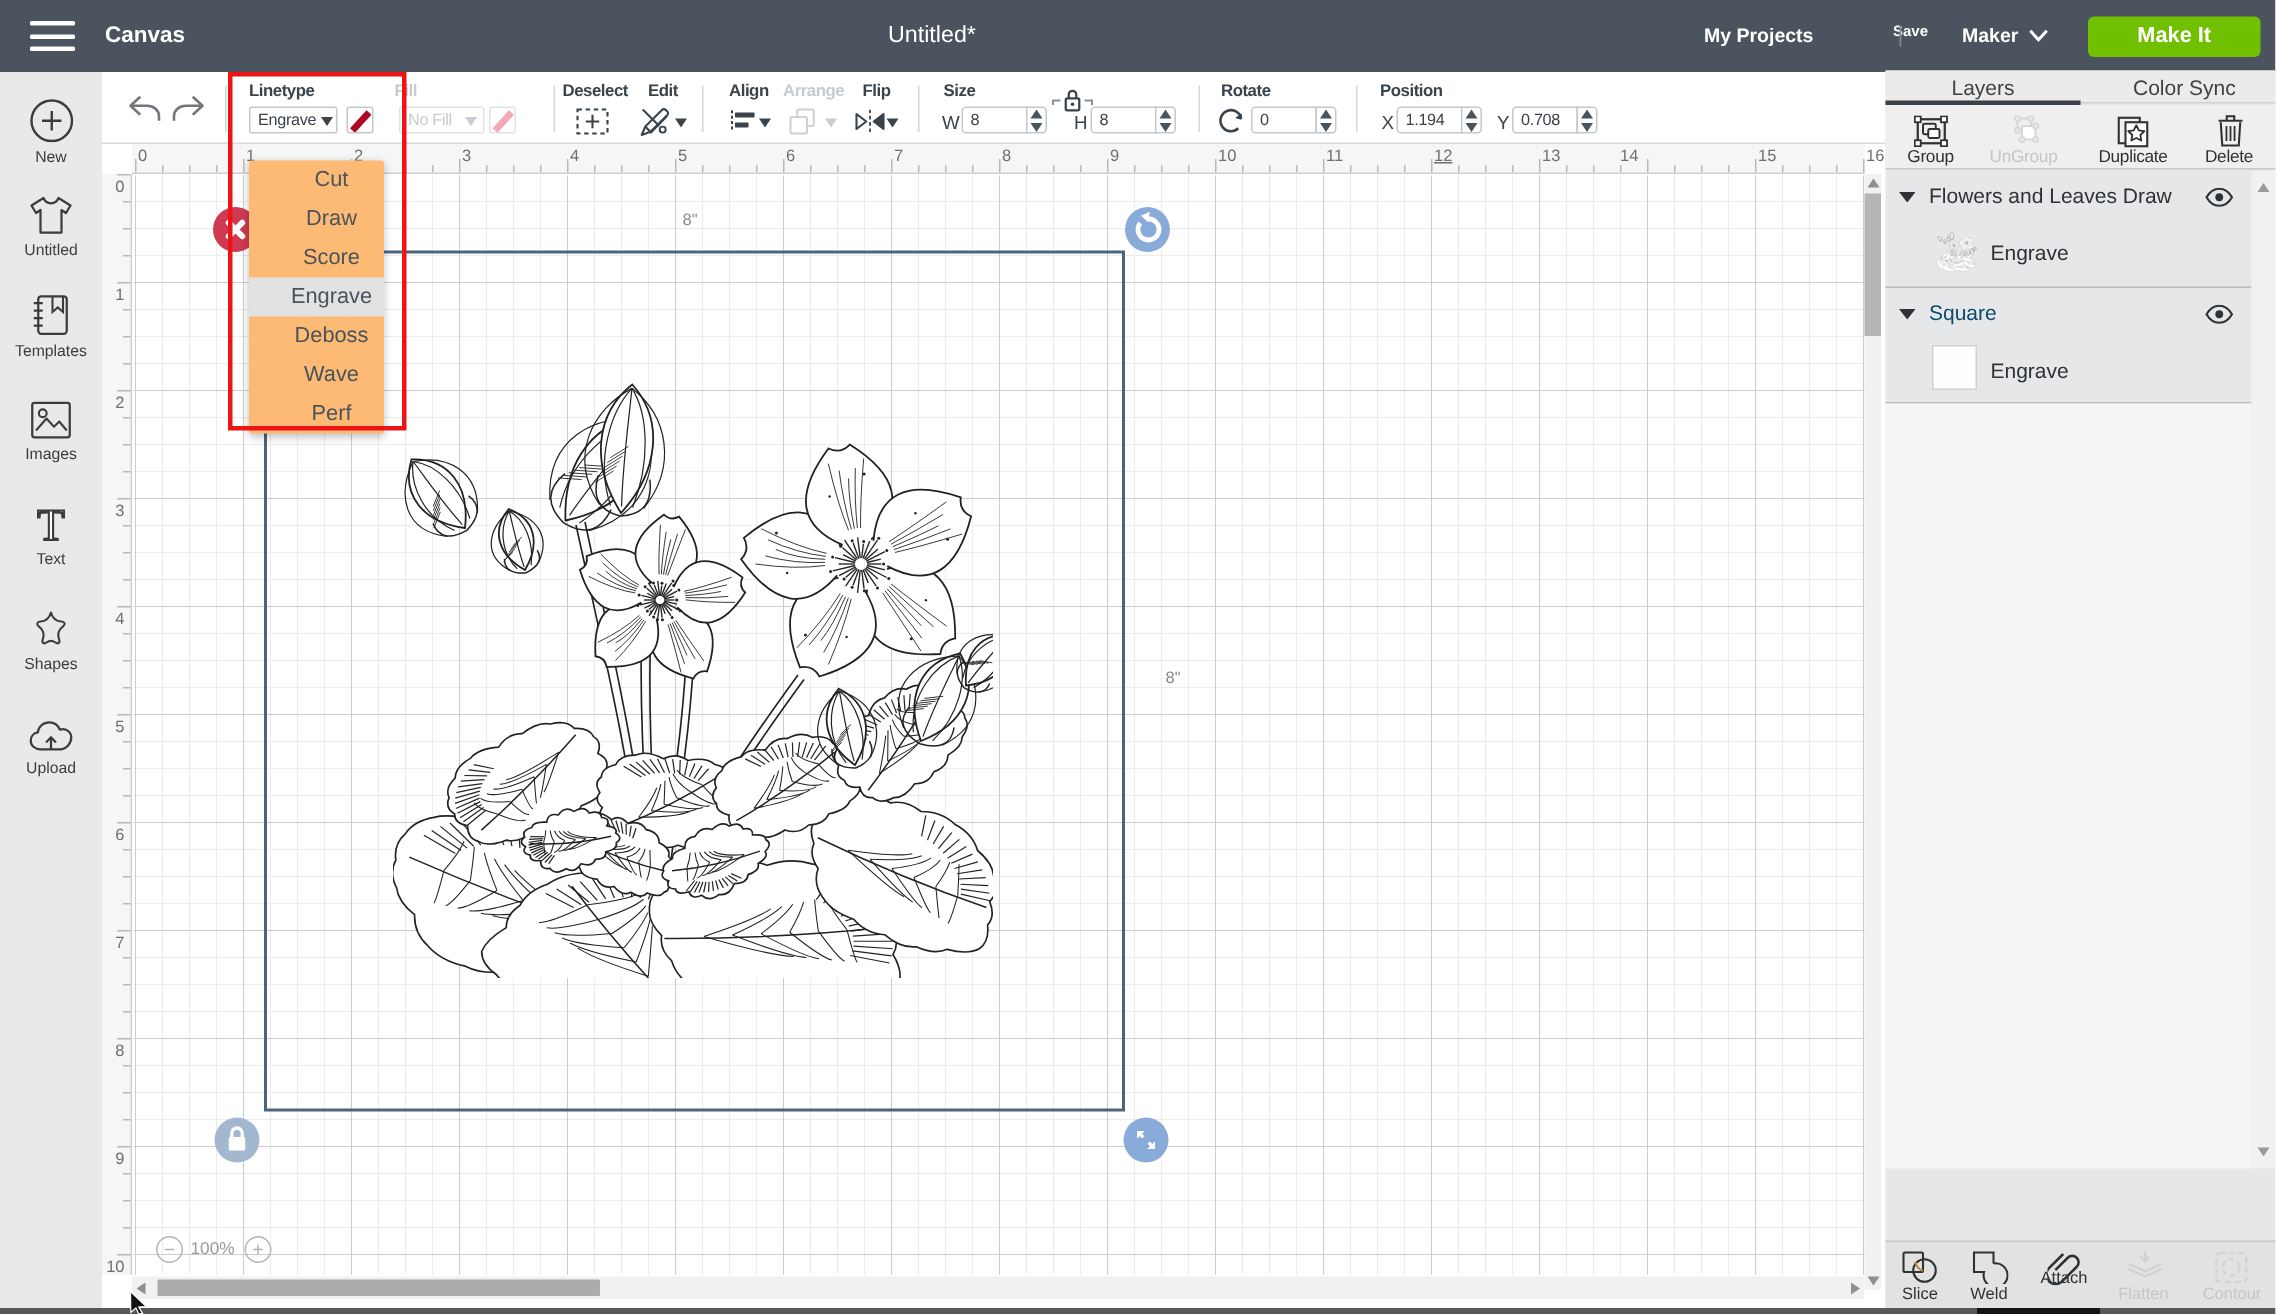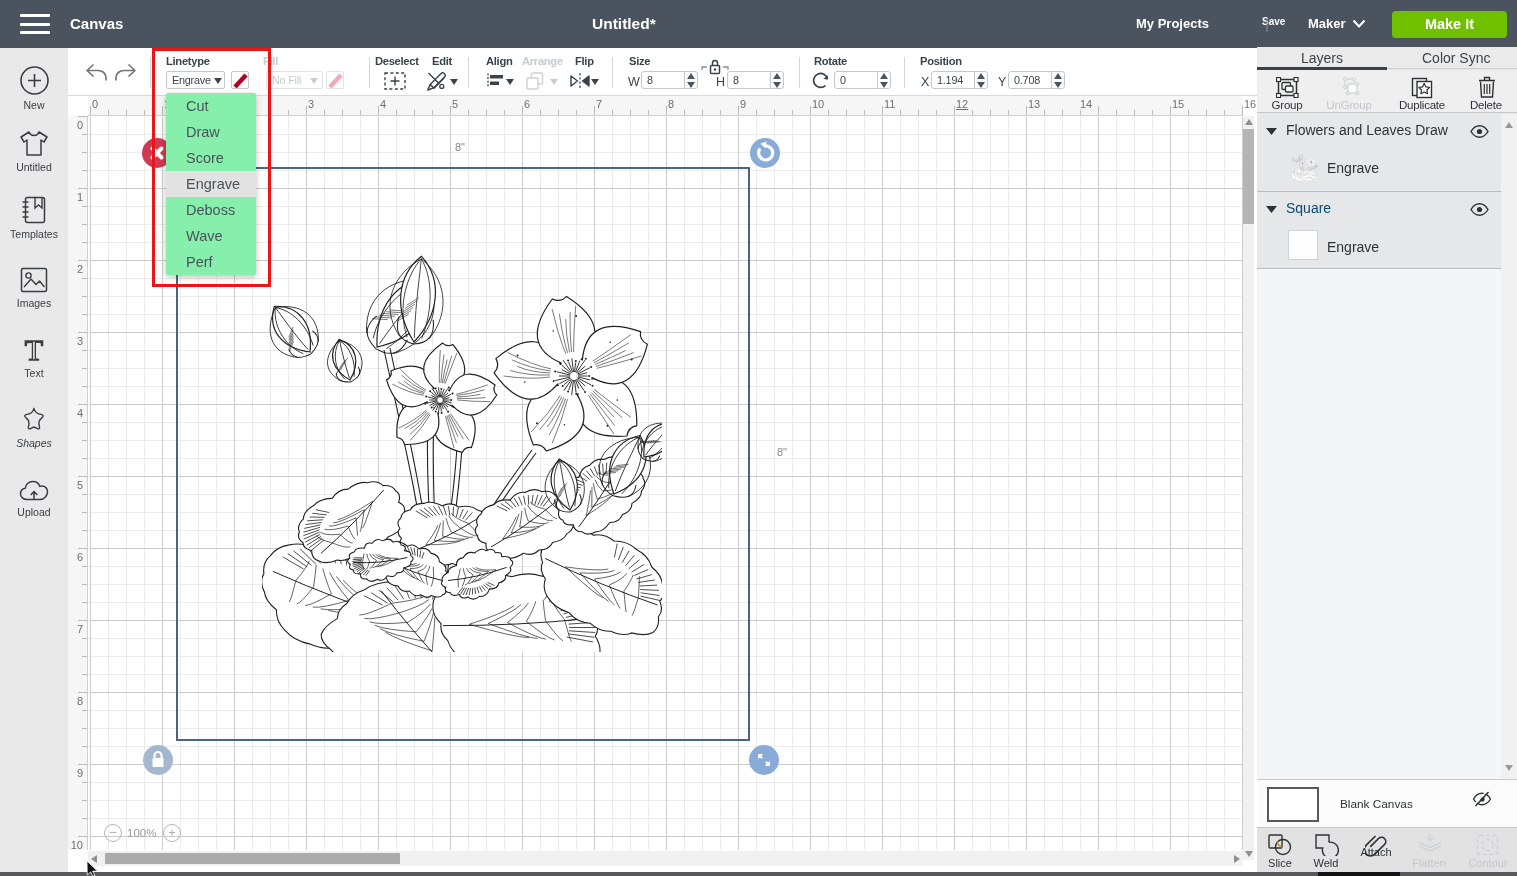--- a/index.html
+++ b/index.html
@@ -56,21 +56,21 @@
 #hscroll { position:absolute; left:20px; bottom:10px; width:1155px; height:15px; background:#f1f1f1; }
 #hthumb { position:absolute; left:17px; top:2px; width:295px; height:11px; background:#ababab; border-radius:1px; }
 #vscroll { position:absolute; right:3px; top:20px; width:11px; height:744px; background:#f1f1f1; }
 #vthumb { position:absolute; left:0px; top:13px; width:11px; height:95px; background:#b5b5b5; }
 
 
 #zoomctl { position:absolute; left:36px; top:728px; height:18px; color:#9a9a9a; }
 .zc { position:absolute; width:18px; height:18px; border:1.5px solid #b5b5b5; border-radius:50%; color:#b0b0b0; text-align:center; line-height:15px; font-size:13px; }
 
 
-#dropdown { position:absolute; left:166px; top:93px; width:90px; height:182px; background:#86efac; border-radius:2px; box-shadow:0 2px 6px rgba(0,0,0,0.25); }
+#dropdown { position:absolute; left:166px; top:107px; width:90px; height:182px; background:#fdba74; border-radius:2px; box-shadow:0 2px 6px rgba(0,0,0,0.25);text-align:center; }
 .dd-item { height:26px; line-height:26px; padding-left:20px; font-size:14.5px; color:#49535b; }
 .dd-item.sel { background:#e2e2e2; }
 #redrect { position:absolute; left:152px; top:48px; width:119px; height:239px; border:3.5px solid #ec1414; }
 
 
 #rpanel { position:absolute; left:1257px; top:47px; width:260px; height:829px; background:#e6e7e8; }
 #tabs { position:absolute; left:0; top:0; width:260px; height:22px; background:#ebebeb; border-bottom:1px solid #cfcfcf; }
 #tabs .tab { position:absolute; top:3px; font-size:14px; color:#3c4349; }
 #tabunderline { position:absolute; left:0; top:20px; width:130px; height:2.5px; background:#3a4147; }
 #actrow { position:absolute; left:0; top:23px; width:260px; height:43px; background:#efefef; border-bottom:1px solid #c8c8c8; }
@@ -90,21 +90,21 @@
 <body>
 <div id="app">
 
   <div id="topbar">
     <div id="hamb">
         <div></div>
         <div></div>
         <div></div>
       </div>
     <div class="tb-txt" style="left:70px;">Canvas</div>
-    <div class="tb-txt" style="left:592px;font-weight:bold;font-size:15.5px;">Untitled*</div>
+    <div class="tb-txt" style="left:592px;font-weight:normal;font-size:15.5px;">Untitled*</div>
     <div class="tb-txt" style="left:1136px;top:16px;font-size:13px;">My Projects</div>
     <div class="tb-txt" style="left:1262px;top:16px;font-size:10px;">Save</div>
     <div class="tb-txt" style="left:1265px;font-weight:normal;color:#7e858d;">|</div>
     <div class="tb-txt" style="left:1308px;top:16px;font-size:13px;">Maker</div>
     <svg class="abs" style="left:1352px;top:19px;" width="14" height="10" viewBox="0 0 14 10">
         <path d="M1.5 1.5 L7 7.5 L12.5 1.5" fill="none" stroke="#fff" stroke-width="2"></path>
       </svg>
     <div id="makeit">Make It</div>
   </div>
 
@@ -137,21 +137,21 @@
           <path d="M4 20 L11 12 L16 17.5 L19.5 14 L24.5 20" fill="none" stroke="#3a3d40" stroke-width="1.4" stroke-linejoin="round"></path>
         </svg>
       <div class="lbl">Images</div>
     </div>
     <div class="sb-item" style="top:288px;">
       <svg width="26" height="27" viewBox="0 0 26 27">
           <text x="13" y="24" text-anchor="middle" font-family="Liberation Serif" font-size="30" fill="#fff" stroke="#3a3d40" stroke-width="1.4">T</text>
         </svg>
       <div class="lbl">Text</div>
     </div>
-    <div class="sb-item" style="top:358px;font-style:italic;">
+    <div class="sb-item" style="top:358px;">
       <svg width="28" height="27" viewBox="0 0 28 27">
           <path d="M14 2 C15 5.5 17.5 8.3 21.5 8.5 C24 8.6 24.6 10.4 22.7 12 C19.6 14.3 18.6 17.8 19.9 21.4 C20.7 23.7 19.2 24.9 17.1 23.5 C14.9 21.8 13.1 21.8 10.9 23.5 C8.8 24.9 7.3 23.7 8.1 21.4 C9.4 17.8 8.4 14.3 5.3 12 C3.4 10.4 4 8.6 6.5 8.5 C10.5 8.3 13 5.5 14 2 Z" fill="none" stroke="#3a3d40" stroke-width="1.5" stroke-linejoin="round" transform="scale(0.93) translate(1,0.5)"></path>
         </svg>
       <div class="lbl">Shapes</div>
     </div>
     <div class="sb-item" style="top:432px;">
       <svg width="30" height="22" viewBox="0 0 30 22">
           <path d="M8 19.5 C4.2 19.5 1.5 17 1.5 13.8 C1.5 11 3.5 8.8 6.2 8.3 C6.6 4.5 9.8 1.5 13.8 1.5 C17 1.5 19.8 3.5 20.9 6.4 C21.6 6.2 22.3 6 23 6 C26 6 28.5 8.5 28.5 11.5 C28.5 15.5 25.5 19.5 21 19.5 Z M15 19.5 V12 M11.7 15 L15 11.5 L18.3 15" fill="none" stroke="#3a3d40" stroke-width="1.5" stroke-linejoin="round"></path>
         </svg>
       <div class="lbl">Upload</div>
@@ -1078,30 +1078,20 @@
     </div>
     <div id="emptyarea"></div>
     <div id="rscroll">
       <svg class="abs" style="left:4px;top:8px;" width="8" height="7">
           <path d="M0 6 L4 0 L8 6 Z" fill="#9a9a9a"></path>
         </svg>
       <svg class="abs" style="left:4px;bottom:8px;" width="8" height="7">
           <path d="M0 1 L4 7 L8 1 Z" fill="#9a9a9a"></path>
         </svg>
     </div>
-    <div id="blankrow">
-      <div class="abs" style="left:10px;top:7px;width:52px;height:35px;background:#fff;border:2px solid #55595e;"></div>
-      <div class="abs" style="left:83px;top:17px;font-size:11.8px;color:#2e3236;">Blank Canvas</div>
-      <svg class="abs" style="left:215px;top:11px;" width="20" height="16" viewBox="0 0 20 16">
-          <path d="M1.5 8 C4 3.7 6.8 2.3 10 2.3 C13.2 2.3 16 3.7 18.5 8 C16 12.3 13.2 13.7 10 13.7 C6.8 13.7 4 12.3 1.5 8 Z" fill="none" stroke="#2e3236" stroke-width="1.4"></path>
-          <circle cx="10" cy="8" r="2.6" fill="#2e3236"></circle>
-          <path d="M16.5 1 L3.5 15" stroke="#2e3236" stroke-width="1.6"></path>
-          <path d="M15.2 -0.2 L2.2 13.8" stroke="#fbfbfb" stroke-width="1.6"></path>
-        </svg>
-    </div>
     <div id="rtoolbar">
       <div class="rtb" style="left:3px;top:29px;width:40px;">Slice</div>
       <svg class="abs" style="left:11px;top:6px;" width="25" height="22" viewBox="0 0 25 22">
           <rect x="1" y="1" width="13" height="13" rx="1" fill="none" stroke="#2e3236" stroke-width="1.4"></rect>
           <circle cx="15" cy="13" r="7.5" fill="#fff" fill-opacity="0" stroke="#2e3236" stroke-width="1.4"></circle>
           <path d="M9 7.2 a7.5 7.5 0 0 0 5 6" fill="none" stroke="#b98a2e" stroke-width="1.4"></path>
         </svg>
       <div class="rtb" style="left:49px;top:29px;width:40px;">Weld</div>
       <svg class="abs" style="left:58px;top:6px;" width="24" height="22" viewBox="0 0 24 22">
           <path d="M14 8.3 V1 H1 V14 H7.7 A8 8 0 1 0 14 8.3" fill="none" stroke="#2e3236" stroke-width="1.4"></path>

